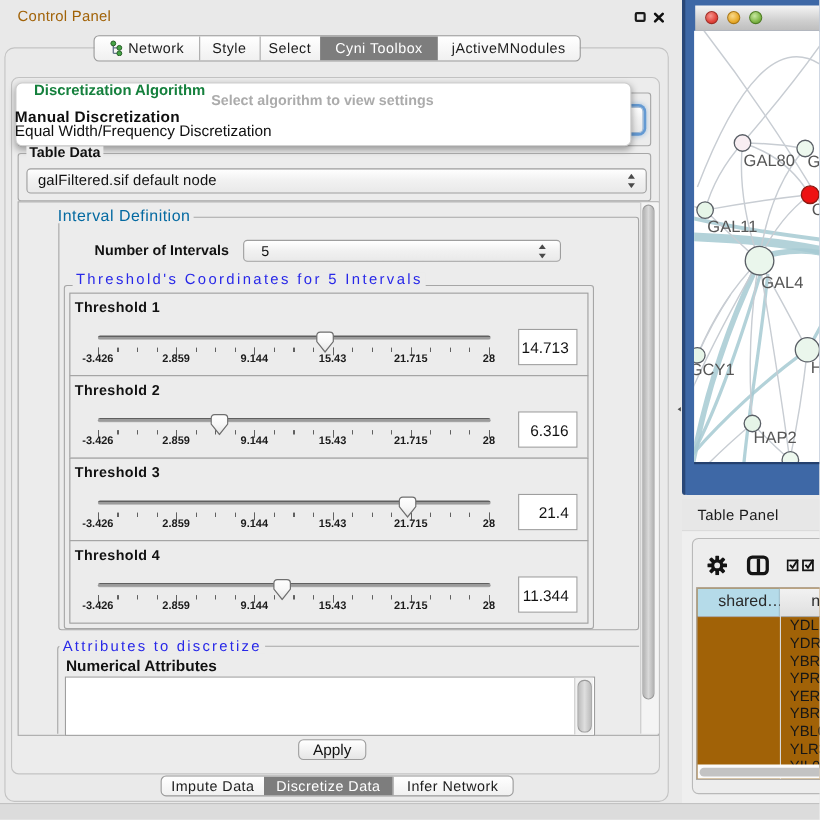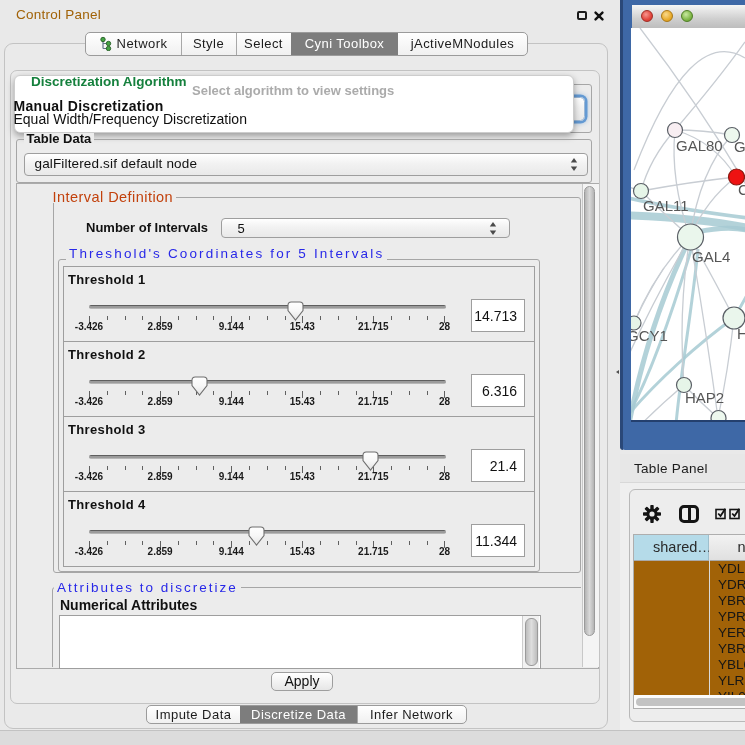--- a/index.html
+++ b/index.html
@@ -73,21 +73,21 @@
       <path d="M4 13 L7.2 8.6 H0.8 Z" fill="#4a4a4a"></path>
   </svg>
 </div>
 
 <div class="abs" style="left:16px;top:183px;width:581px;height:484px;border:1px solid #ababab;background:#ececec;"></div>
 
 <div class="abs" style="left:582px;top:184px;width:16px;height:483px;background:#f4f4f4;border-left:1px solid #c8c8c8;"></div>
 <div class="abs" style="left:584px;top:186px;width:11px;height:450px;border:1px solid #9a9a9a;border-radius:7px;background:linear-gradient(90deg,#b4b4b4,#d9d9d9 50%,#b4b4b4);box-sizing:border-box;"></div>
 
 <div class="grp" style="left:53px;top:197px;width:526px;height:374px;"></div>
-<div class="grptitle" style="left:49.5px;top:190.5px;font-size:14.5px;letter-spacing:0.45px;color:#c2410c;line-height:12px;">Interval Definition</div>
+<div class="grptitle" style="left:49.5px;top:190.5px;font-size:14.5px;letter-spacing:0.45px;color:#0369a1;line-height:12px;">Interval Definition</div>
 
 <div class="abs b" style="left:86px;top:220px;font-size:13px;color:#111;">Number of Intervals</div>
 <div class="combo" style="left:220.5px;top:217.5px;width:287px;height:18.5px;">
   <span style="position:absolute;left:16px;top:2px;font-size:13px;color:#111;">5</span>
   <svg style="position:absolute;right:12px;top:3px;" width="8" height="13" viewBox="0 0 8 13">
     <path d="M4 0 L7.2 4.4 H0.8 Z" fill="#4a4a4a"></path>
       <path d="M4 13 L7.2 8.6 H0.8 Z" fill="#4a4a4a"></path>
   </svg>
 </div>
 

